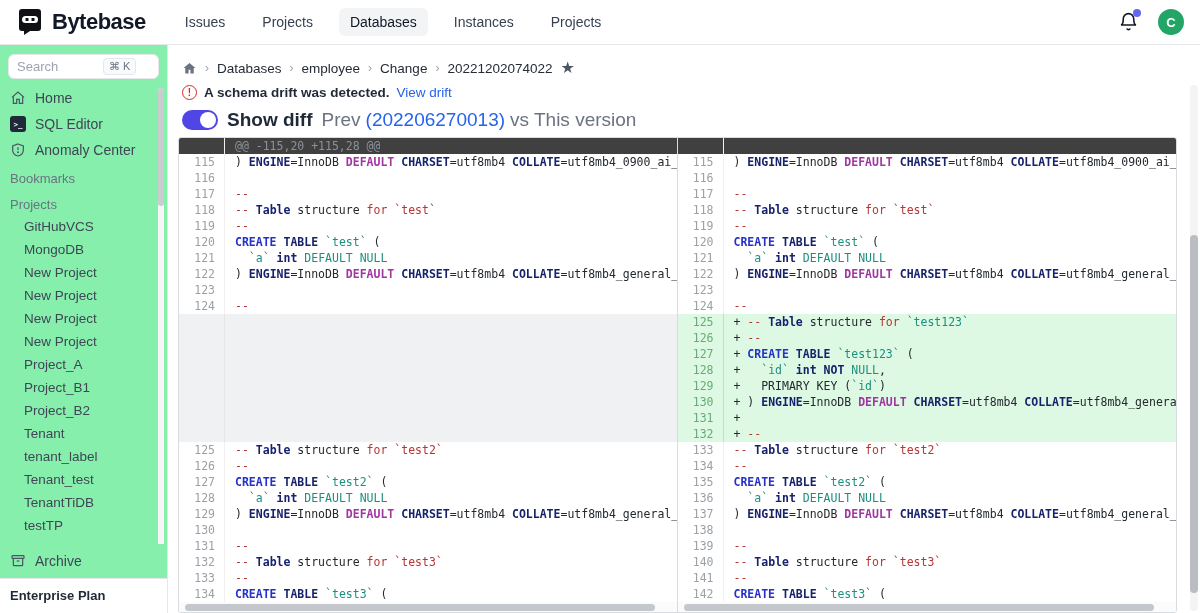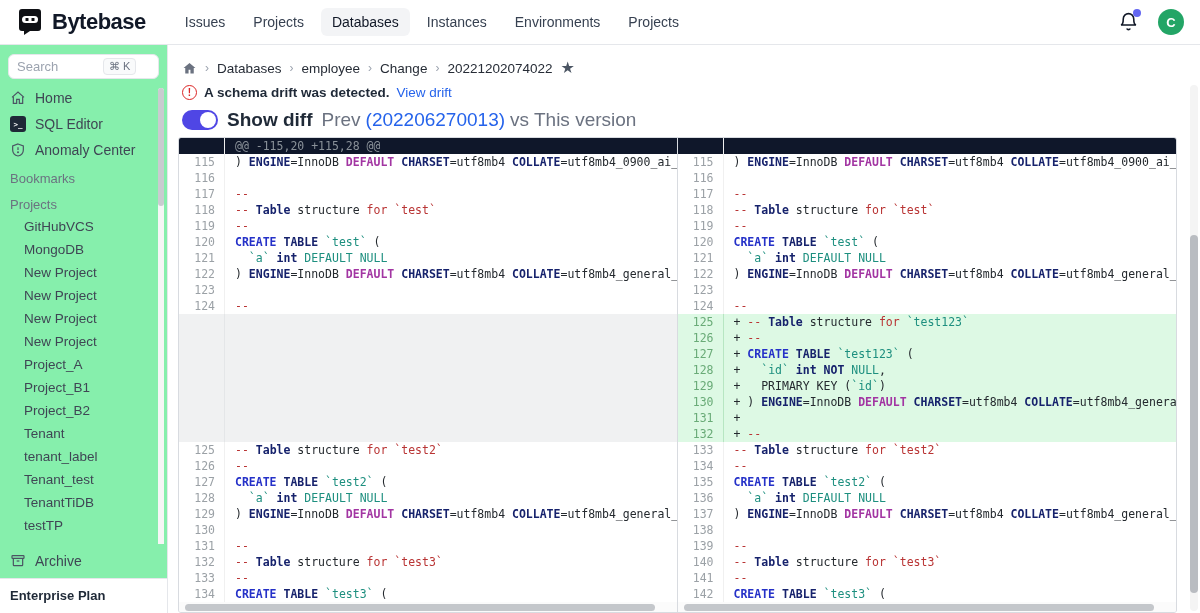--- a/index.html
+++ b/index.html
@@ -4,21 +4,21 @@
 <style>
   * { margin:0; padding:0; box-sizing:border-box; }
   html,body { width:1200px; height:613px; overflow:hidden; background:#fff;
     font-family:"Liberation Sans", sans-serif; color:#24292e; }
 
   
   .navbar { position:absolute; top:0; left:0; width:1200px; height:45px; background:#fff;
     border-bottom:1px solid #e5e7eb; display:flex; align-items:center; padding:0 16px; z-index:30; }
   .brand { display:flex; align-items:center; gap:8px; margin-right:28px; }
   .brand-name { font-size:22px; font-weight:800; color:#111827; letter-spacing:-0.5px; }
-  .nav-items { display:flex; align-items:center; gap:6px; }
+  .nav-items { display:flex; align-items:center; gap:15px; }
   .nav-item { font-size:14px; color:#374151; padding:6px 11px; border-radius:6px; cursor:pointer; }
   .nav-item.active { background:#f3f4f6; color:#111827; }
   .nav-right { margin-left:auto; display:flex; align-items:center; gap:18px; }
   .bell-wrap { position:relative; width:22px; height:22px; }
   .bell-dot { position:absolute; top:-2px; right:-1px; width:8px; height:8px; border-radius:50%; background:#6366f1; }
   .avatar { width:26px; height:26px; border-radius:50%; background:#23a566; color:#fff; font-size:13px;
     font-weight:700; display:flex; align-items:center; justify-content:center; }
 
   
   .sidebar { position:absolute; top:45px; left:0; width:168px; bottom:0; background:#86efac;
@@ -66,21 +66,21 @@
   
   .diff-wrap { position:absolute; left:10px; top:92px; width:999px; height:476px;
     border:1px solid #d8dbe0; border-radius:3px; background:#fff; display:flex; overflow:hidden; }
   .pane { width:50%; height:100%; display:flex; flex-direction:column; }
   .pane.left { border-right:1px solid #d8dbe0; }
   .drow { height:16px; display:flex; align-items:center; flex:none;
     font-family:"DejaVu Sans Mono", monospace; font-size:11.5px; white-space:pre; }
   .dnum { width:46px; flex:none; text-align:right; padding-right:9px; color:#9ba1a6;
     border-right:1px solid #f0f0f0; height:16px; line-height:16px; }
   .dcode { padding-left:10px; overflow:hidden; height:16px; line-height:16px; }
-  .drow.hdr { background:#0f172a; color:#8a9199; }
+  .drow.hdr { background:#404040; color:#8a9199; }
   .drow.hdr .dnum { border-right-color:#f0f0f0; }
   .drow.add { background:#ddf9e4; }
   .drow.add .dnum { color:#69ab77; border-right-color:#b7e6c2; }
   .drow.sp { background:#f0f1f2; }
   .drow.sp .dnum { border-right-color:#e4e6e8; }
   .tk-p { color:#24292e; }
   .tk-kw { color:#16226c; font-weight:bold; }
   .tk-cr { color:#2531c8; font-weight:bold; }
   .tk-cm { color:#b93434; }
   .tk-tl { color:#1d8f7f; }
@@ -109,21 +109,20 @@
       <rect x="9.5" y="10" width="3" height="3" rx="0.6" fill="#0f1115"></rect>
       <rect x="15.5" y="10" width="3" height="3" rx="0.6" fill="#0f1115"></rect>
     </svg>
     <span class="brand-name">Bytebase</span>
   </div>
   <nav class="nav-items">
       <div class="nav-item">Issues</div>
       <div class="nav-item">Projects</div>
       <div class="nav-item active">Databases</div>
       <div class="nav-item">Instances</div>
-      <div class="nav-item">Environments</div>
       <div class="nav-item">Projects</div>
     </nav>
   <div class="nav-right">
     <div class="bell-wrap">
       <svg class="icon-16" style="width:21px;height:21px" viewBox="0 0 24 24" fill="none" stroke="#111827" stroke-width="1.8">
         <path d="M18 9a6 6 0 0 0-12 0c0 6-2.5 7-2.5 7h17S18 15 18 9"></path>
         <path d="M10 20a2.2 2.2 0 0 0 4 0"></path>
       </svg>
       <span class="bell-dot"></span>
     </div>

